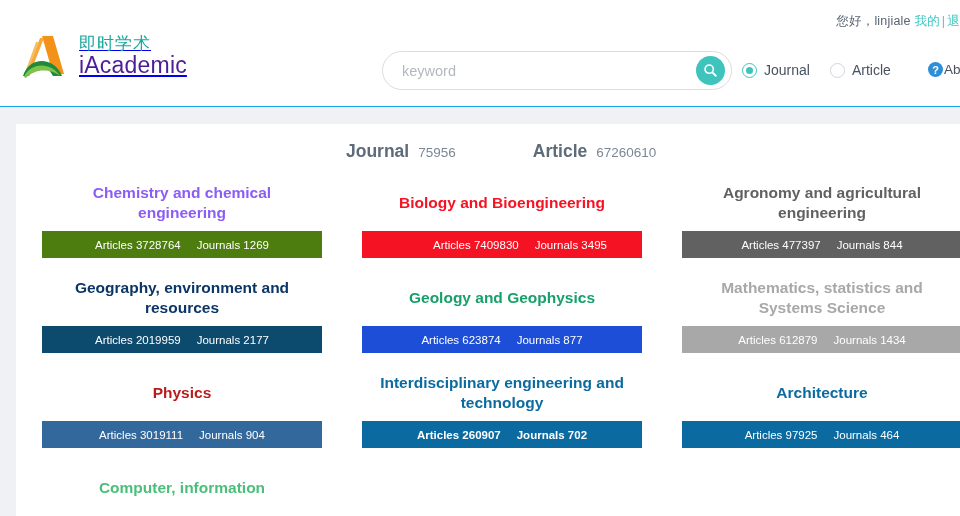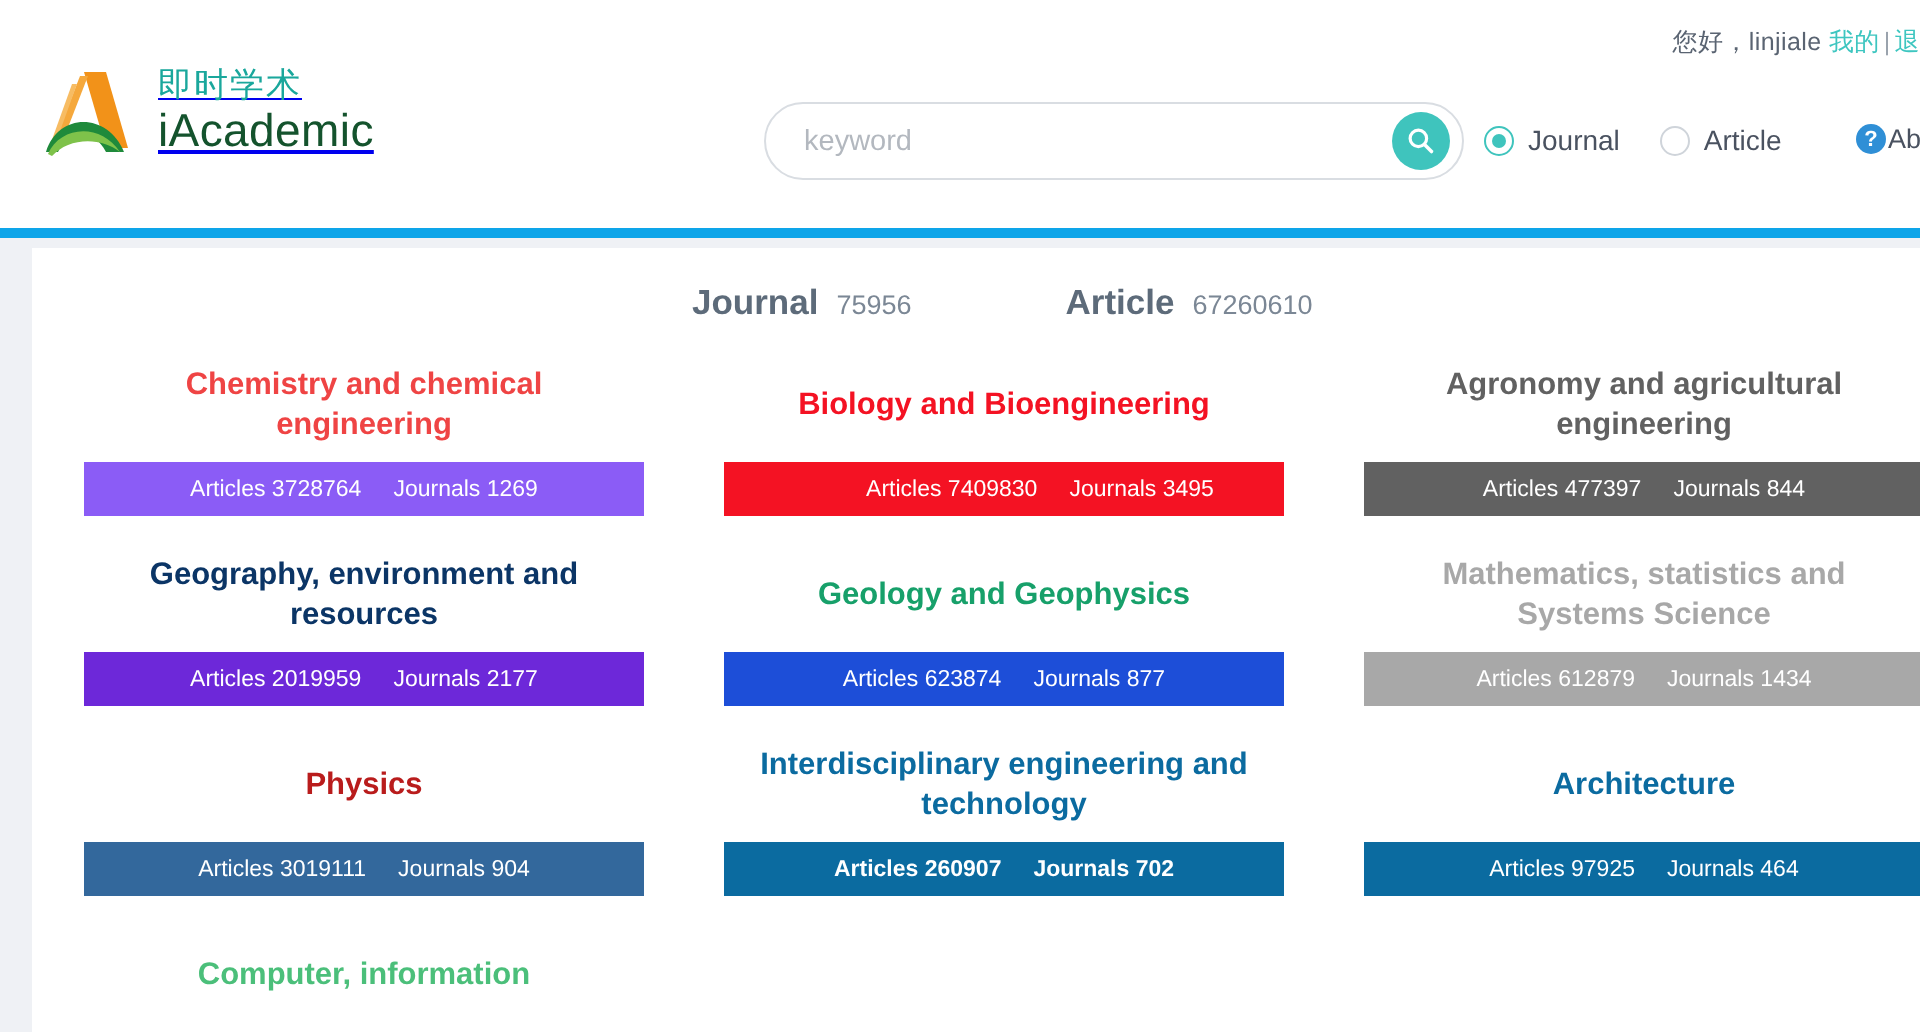--- a/index.html
+++ b/index.html
@@ -6,23 +6,23 @@
   html, body {
     width: 960px; height: 516px;
     overflow: hidden;
     font-family: "Liberation Sans", sans-serif;
     background: #eff1f5;
   }
 
   
   .header {
     position: relative;
-    height: 119px;
+    height: 107px;
     background: #ffffff;
-    border-bottom: 5px solid #0ea5e9;
+    border-bottom: 1px solid #0ea5e9;
   }
   .greeting {
     position: absolute;
     top: 13px; right: 0;
     font-size: 12.5px;
     color: #5a6472;
     white-space: nowrap;
     letter-spacing: .2px;
   }
   .greeting .link { color: #3ec6c0; }
@@ -33,21 +33,21 @@
     left: 20px; top: 20px;
     display: flex; align-items: center; gap: 9px; margin-top: 12px;
   }
   .logo-mark { width: 50px; height: 48px; display: block; }
   .logo-text { line-height: 1.08; }
   .logo-cn {
     font-size: 17px; color: #1aa79c; letter-spacing: 1px;
     font-family: "DejaVu Sans", sans-serif;
   }
   .logo-en {
-    font-size: 23px; color: #14532d; letter-spacing: .2px;
+    font-size: 23px; color: #4c1d95; letter-spacing: .2px;
     font-weight: 300;
   }
 
   .search-box {
     position: absolute;
     left: 382px; top: 51px;
     width: 350px; height: 39px;
     border: 1px solid #d9dde2;
     border-radius: 20px;
     background: #fff;
@@ -204,43 +204,43 @@
       <span class="total-value">75956</span>
     </div>
     <div class="total-item">
       <span class="total-label">Article</span>
       <span class="total-value">67260610</span>
     </div>
   </div>
 
   <div class="grid" id="category-grid">
       <div class="card">
-        <div class="card-title" style="color: #ef4444;">Chemistry and chemical engineering</div>
-        <div class="card-bar" style="background: #8b5cf6;">
+        <div class="card-title" style="color: #8b5cf6;">Chemistry and chemical engineering</div>
+        <div class="card-bar" style="background: #4d7c0f;">
           <span>Articles 3728764</span>
           <span>Journals 1269</span>
         </div>
       </div>
       <div class="card">
         <div class="card-title" style="color: rgb(244, 18, 35);">Biology and Bioengineering</div>
         <div class="card-bar" style="background: rgb(244, 18, 35); padding-left: 36px;">
           <span>Articles 7409830</span>
           <span>Journals 3495</span>
         </div>
       </div>
       <div class="card">
         <div class="card-title" style="color: rgb(97, 97, 97);">Agronomy and agricultural engineering</div>
         <div class="card-bar" style="background: rgb(97, 97, 97);">
           <span>Articles 477397</span>
           <span>Journals 844</span>
         </div>
       </div>
       <div class="card">
         <div class="card-title" style="color: rgb(11, 53, 102);">Geography, environment and resources</div>
-        <div class="card-bar" style="background: #6d28d9;">
+        <div class="card-bar" style="background: #0c4a6e;">
           <span>Articles 2019959</span>
           <span>Journals 2177</span>
         </div>
       </div>
       <div class="card">
         <div class="card-title" style="color: rgb(23, 160, 106);">Geology and Geophysics</div>
         <div class="card-bar" style="background: #1d4ed8;">
           <span>Articles 623874</span>
           <span>Journals 877</span>
         </div>

